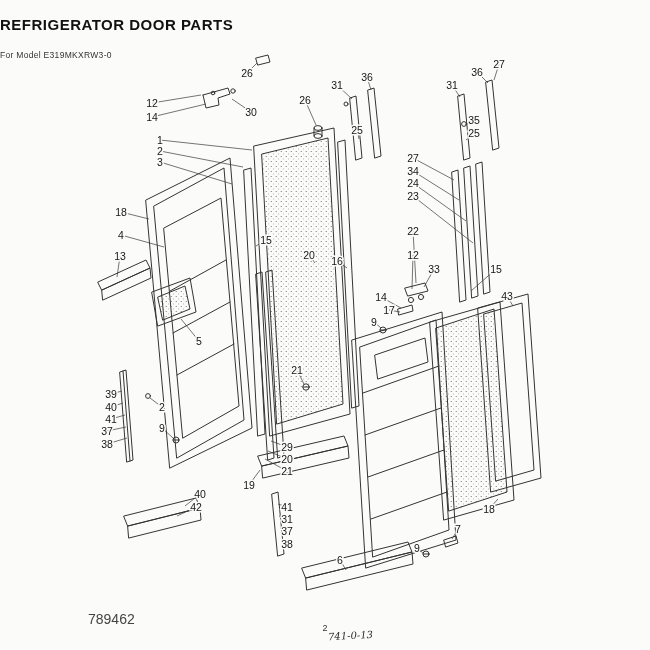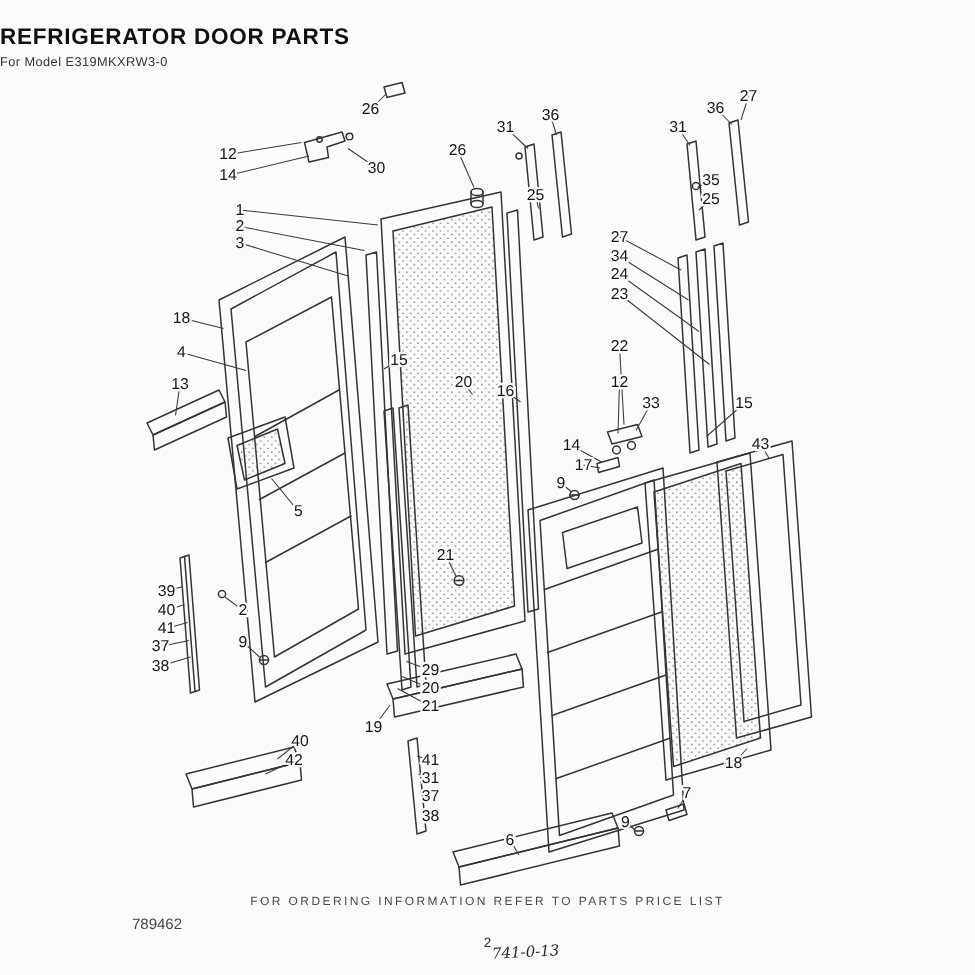--- a/index.html
+++ b/index.html
@@ -3,35 +3,35 @@
 <meta charset="utf-8">
 <style>
   html,body{margin:0;padding:0;background:#e8e8e6;}
   .page{
     position:relative;width:650px;height:650px;background:#fbfbf9;
     font-family:"Liberation Sans",sans-serif;overflow:hidden;
     box-shadow:0 0 4px rgba(0,0,0,.25);
   }
   .hdr{position:absolute;left:0;top:16px;width:100%;text-align:left;}
   .title{font-size:15px;font-weight:bold;letter-spacing:.5px;color:#111;margin:0;}
-  .subtitle{font-size:8.5px;color:#333;letter-spacing:.3px;margin-top:3px;}
+  .subtitle{font-size:8.5px;color:#333;letter-spacing:.3px;margin-top:17px;}
   .diagram-svg{position:absolute;left:0;top:0;width:650px;height:650px;}
   .ln{fill:none;stroke:#343434;stroke-width:1;stroke-linejoin:round;stroke-linecap:round;}
   .spk{fill:url(#speck);stroke:#343434;stroke-width:1;}
   .leader{stroke:#3a3a3a;stroke-width:.7;}
   .callout{
     font-family:"Liberation Sans",sans-serif;font-size:10.5px;fill:#161616;
     text-anchor:middle;dominant-baseline:central;
     paint-order:stroke;stroke:#fbfbf9;stroke-width:3px;
   }
   .footer-note{
     position:absolute;left:0;top:596px;width:100%;text-align:center;
     font-size:8px;letter-spacing:1.6px;color:#4a4a4a;
   }
-  .doc-number{position:absolute;left:88px;top:611px;font-size:10px;color:#444;}
+  .doc-number{position:absolute;left:88px;top:611px;font-size:14px;color:#444;}
   .page-number{position:absolute;left:0;top:623px;width:100%;text-align:center;font-size:9px;color:#333;}
   .handwritten{
     position:absolute;left:328px;top:630px;font-family:"DejaVu Serif",serif;
     font-style:italic;font-size:10px;color:#2c2c2c;transform:rotate(-3deg);
   }
 </style>
 </head>
 <body>
 
 <div class="page">
@@ -281,18 +281,17 @@
         <text x="458" y="529" class="callout">7</text>
         <text x="489" y="509" class="callout">18</text>
       </g>
   </svg>
 
   <div class="hdr">
     <h1 class="title">REFRIGERATOR DOOR PARTS</h1>
     <div class="subtitle">For Model E319MKXRW3-0</div>
   </div>
 
-  <div class="footer-note">FOR ORDERING INFORMATION REFER TO PARTS PRICE LIST</div>
   <div class="doc-number">789462</div>
   <div class="page-number">2</div>
   <div class="handwritten">741-0-13</div>
 
 </div>
 
 </body></html>

